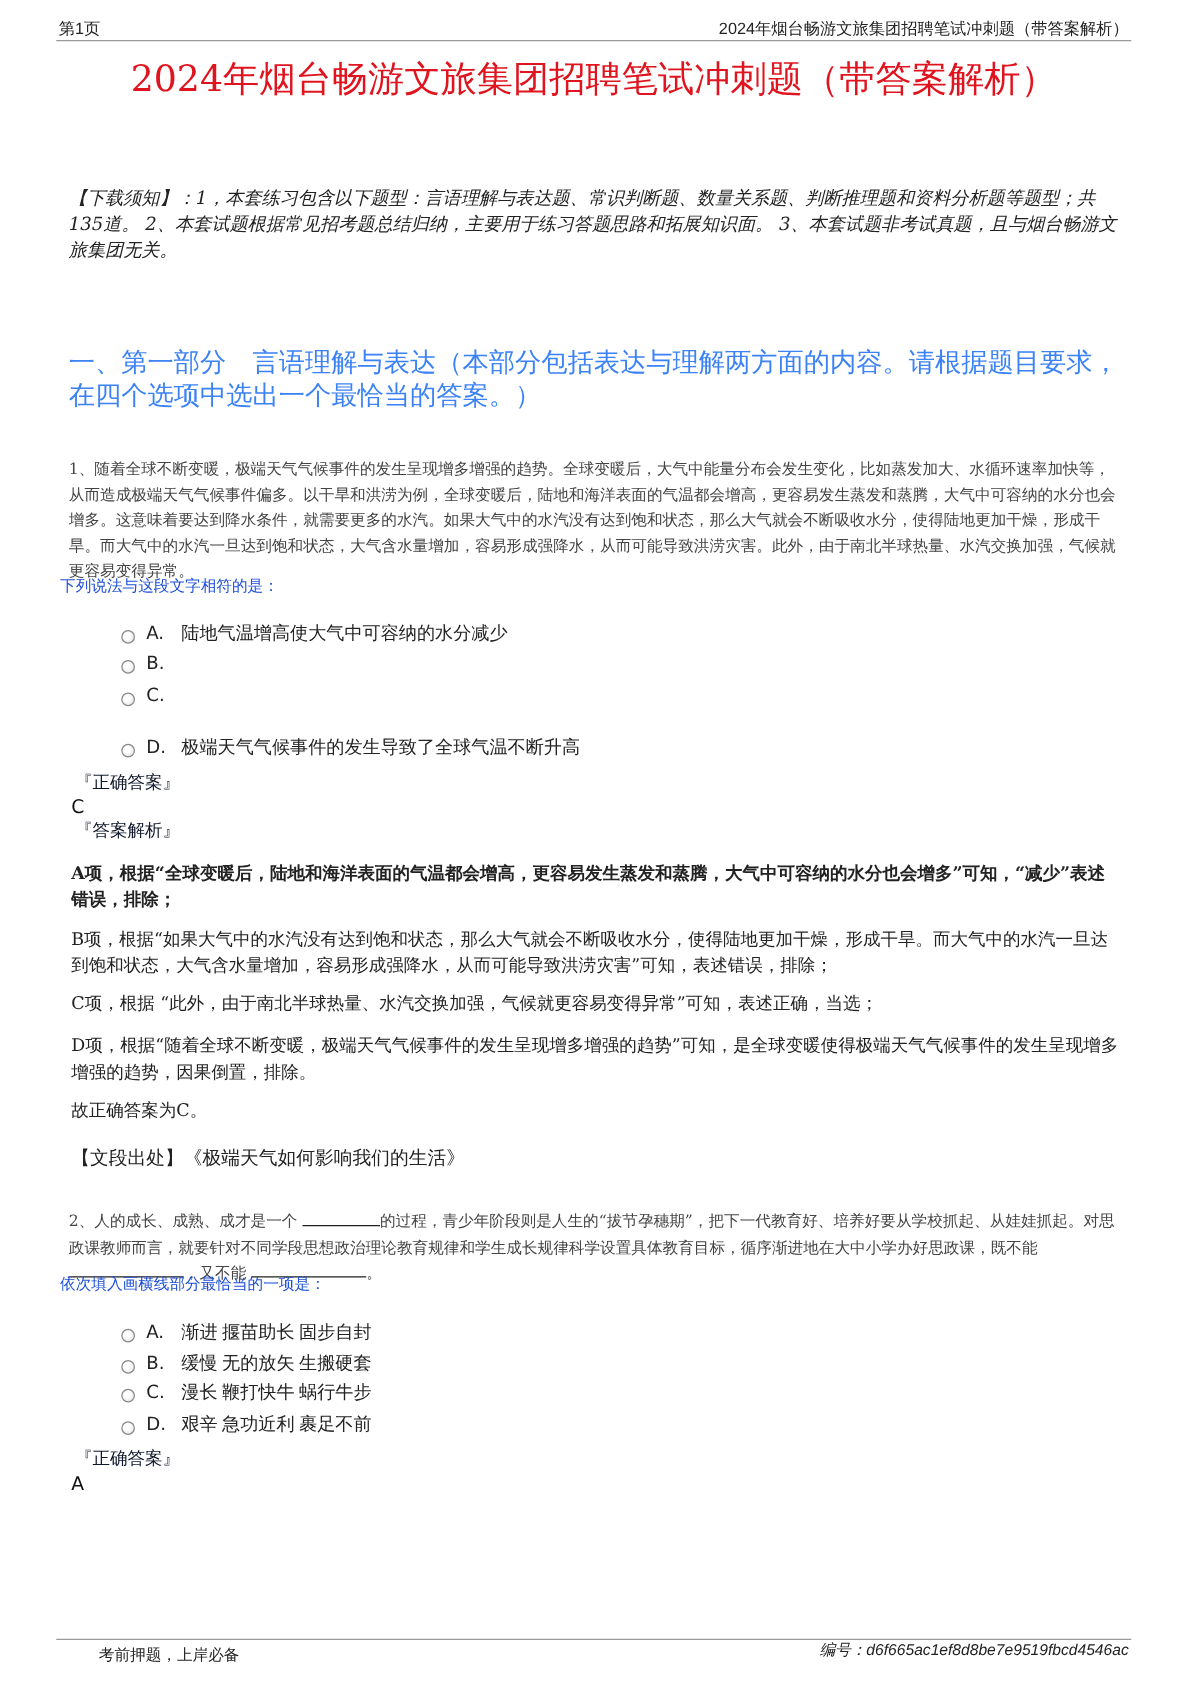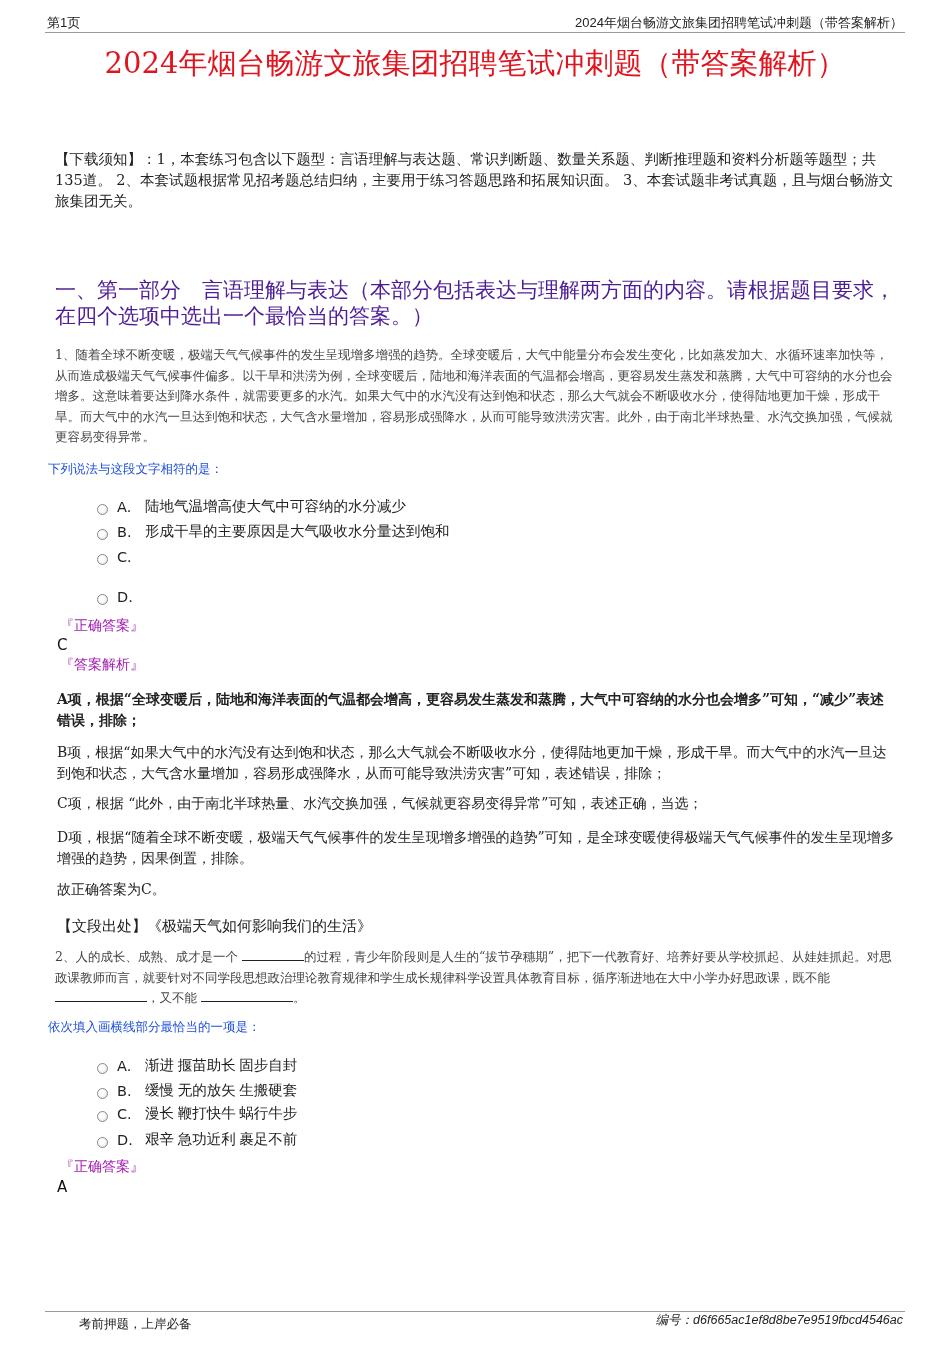--- a/index.html
+++ b/index.html
@@ -6,34 +6,34 @@
     body { width: 950px; height: 1345px; position: relative; overflow: hidden;
            font-family: "DejaVu Serif", "Liberation Serif", serif; color: #222; }
     .hdr { position: absolute; left: 45px; right: 45px; top: 12px; height: 20px;
            border-bottom: 1px solid #9a9a9a; font-size: 13px; color: #222;
            font-family: "Liberation Sans", sans-serif; }
     .hdr .l { position: absolute; left: 2px; top: 2px; }
     .hdr .r { position: absolute; right: 2px; top: 2px; }
     .title { position: absolute; left: 0; right: 0; top: 44px; text-align: center;
              color: #e0141e; font-size: 29px; letter-spacing: 0px; }
     .notice { position: absolute; left: 55px; width: 845px; top: 149px;
-              font-size: 14.5px; line-height: 21px; color: #222; }
+              font-size: 14.5px; line-height: 21px; color: #222; font-style: italic; }
     .section { position: absolute; left: 55px; width: 840px; top: 277px;
-               font-size: 21px; line-height: 26px; color: #4c1d95; }
+               font-size: 21px; line-height: 26px; color: #3b82f6; }
     .para { position: absolute; left: 55px; width: 845px; font-size: 12.5px;
-            line-height: 20.5px; color: #444; }
+            line-height: 20.5px; color: #444; margin-top: 20px; }
     .prompt { position: absolute; left: 48px; font-size: 12.5px; color: #1d4ed8; }
     .opt { position: absolute; left: 97px; font-size: 14.5px; color: #222;
            display: flex; align-items: center; font-family: "DejaVu Sans", sans-serif; }
     .radio { width: 9px; height: 9px; border-radius: 50%; border: 1px solid #888;
              background: radial-gradient(circle at 40% 40%, #fff 30%, #ddd 100%);
              margin-right: 9px; margin-top: 6px; }
     .optlbl { width: 28px; }
     .opttxt { font-family: Liberation Serif, serif; }
-    .lab { position: absolute; left: 60px; font-size: 14px; color: #a21caf; }
+    .lab { position: absolute; left: 60px; font-size: 14px; color: #0f172a; }
     .ans { position: absolute; left: 57px; font-size: 15px; color: #111;
            font-family: "DejaVu Sans", sans-serif; }
     .exp { position: absolute; left: 57px; width: 840px; font-size: 14px;
            line-height: 21px; color: #222; }
     .blank { display: inline-block; border-bottom: 1px solid #222; height: 12px;
              vertical-align: baseline; }
     .ftr { position: absolute; left: 45px; right: 45px; top: 1311px;
            border-top: 1px solid #9a9a9a; font-size: 12.5px; color: #222;
            font-family: "Liberation Sans", sans-serif; }
     .ftr .l { position: absolute; left: 2px; top: 4px; margin-left: 32px; }
@@ -58,29 +58,29 @@
 <div class="prompt" style="top:461px;">下列说法与这段文字相符的是：</div>
 
 <div class="opt" style="top:497px;">
   <span class="radio"></span>
   <span class="optlbl">A.</span>
   <span class="opttxt">陆地气温增高使大气中可容纳的水分减少</span>
 </div>
 <div class="opt" style="top:522px;">
   <span class="radio"></span>
   <span class="optlbl">B.</span>
-  <span class="opttxt">形成干旱的主要原因是大气吸收水分量达到饱和</span>
 </div>
 <div class="opt" style="top:548px;">
   <span class="radio"></span>
   <span class="optlbl">C.</span>
 </div>
 <div class="opt" style="top:588px;">
   <span class="radio"></span>
   <span class="optlbl">D.</span>
+  <span class="opttxt">极端天气气候事件的发生导致了全球气温不断升高</span>
 </div>
 
 <div class="lab" style="top:617px;">『正确答案』</div>
 <div class="ans" style="top:636px;">C</div>
 <div class="lab" style="top:656px;">『答案解析』</div>
 
 <div class="exp" style="top:689px;font-weight:bold;">A项，根据“全球变暖后，陆地和海洋表面的气温都会增高，更容易发生蒸发和蒸腾，大气中可容纳的水分也会增多”可知，“减少”表述错误，排除；</div>
 <div class="exp" style="top:742px;">B项，根据“如果大气中的水汽没有达到饱和状态，那么大气就会不断吸收水分，使得陆地更加干燥，形成干旱。而大气中的水汽一旦达到饱和状态，大气含水量增加，容易形成强降水，从而可能导致洪涝灾害”可知，表述错误，排除；</div>
 <div class="exp" style="top:793px;">C项，根据 “此外，由于南北半球热量、水汽交换加强，气候就更容易变得异常”可知，表述正确，当选；</div>
 <div class="exp" style="top:827px;">D项，根据“随着全球不断变暖，极端天气气候事件的发生呈现增多增强的趋势”可知，是全球变暖使得极端天气气候事件的发生呈现增多增强的趋势，因果倒置，排除。</div>

